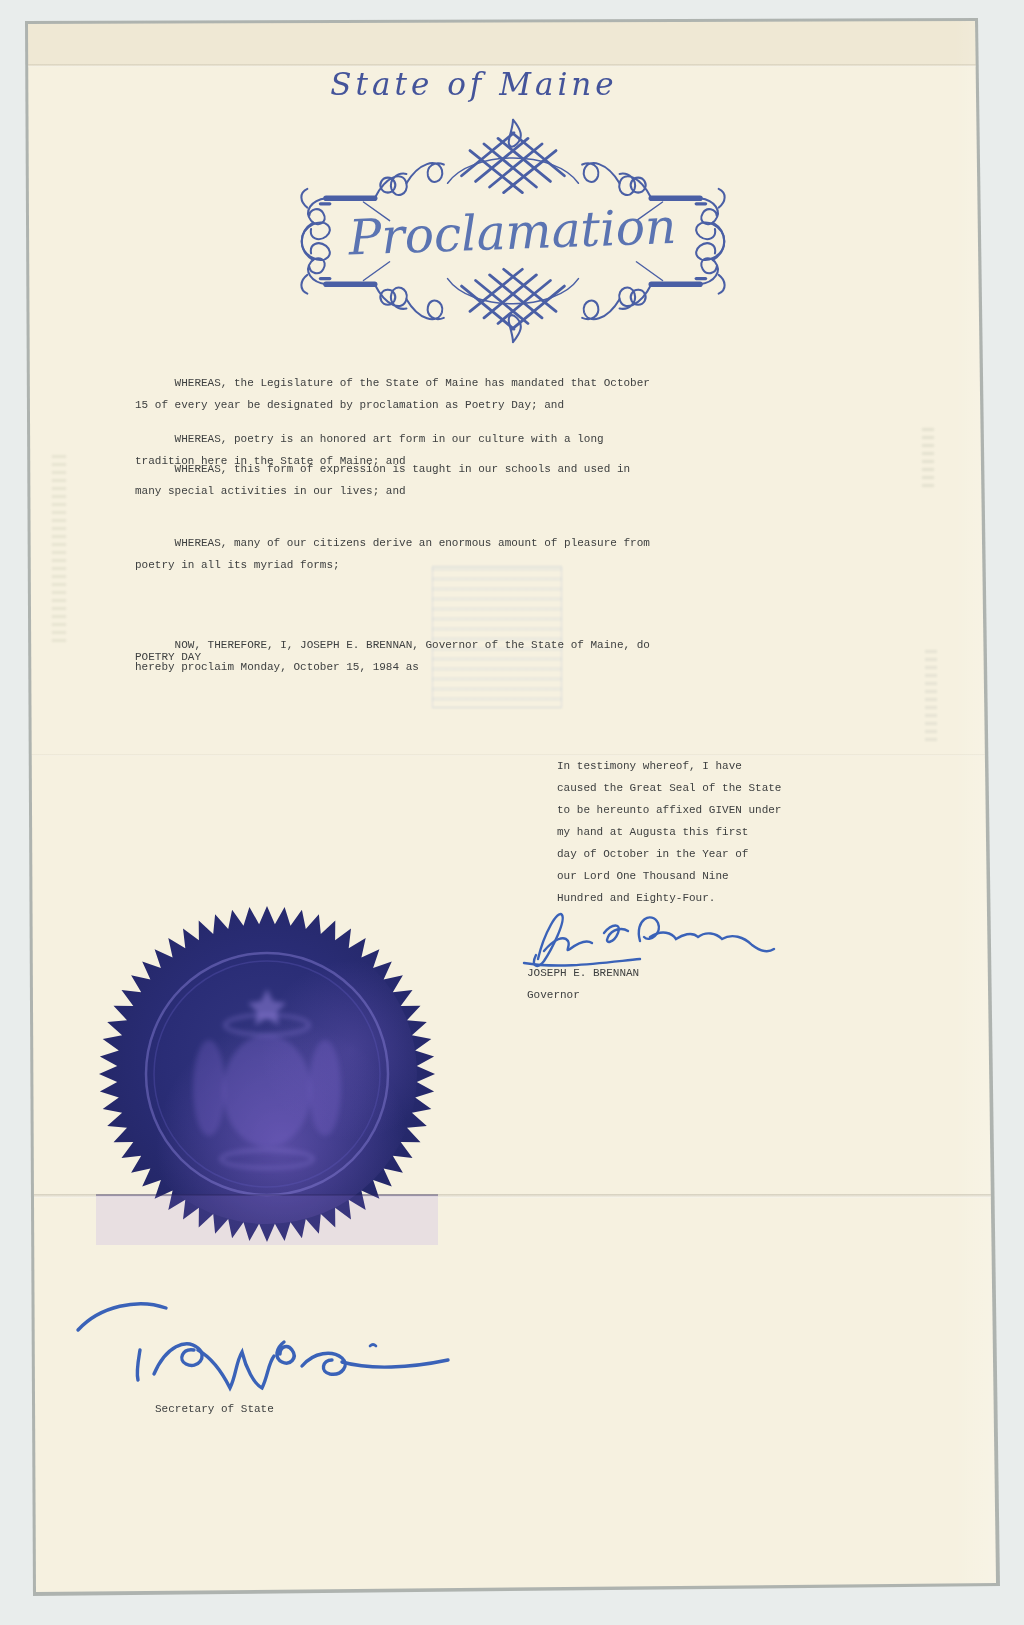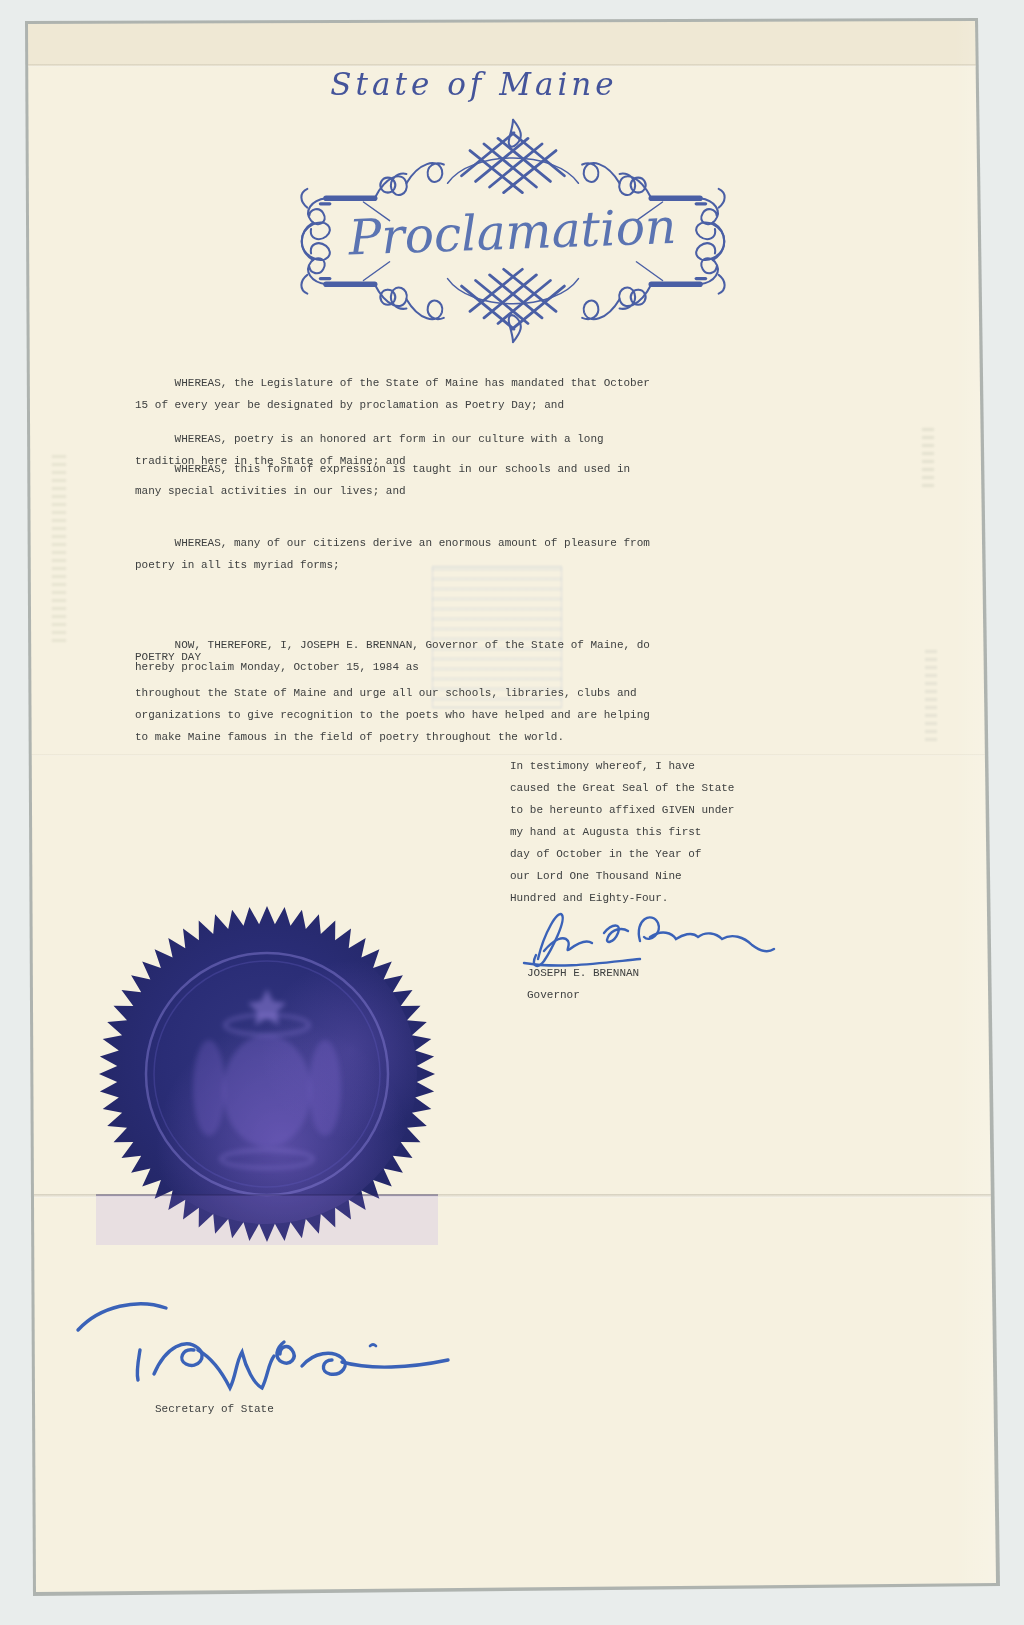--- a/index.html
+++ b/index.html
@@ -142,25 +142,22 @@
 15 of every year be designated by proclamation as Poetry Day; and</div>
     <div class="tw" style="left:135px;top:428px;">      WHEREAS, poetry is an honored art form in our culture with a long
 tradition here in the State of Maine; and</div>
     <div class="tw" style="left:135px;top:458px;">      WHEREAS, this form of expression is taught in our schools and used in
 many special activities in our lives; and</div>
     <div class="tw" style="left:135px;top:532px;">      WHEREAS, many of our citizens derive an enormous amount of pleasure from
 poetry in all its myriad forms;</div>
     <div class="tw" style="left:135px;top:592px;margin-top:42px;">      NOW, THEREFORE, I, JOSEPH E. BRENNAN, Governor of the State of Maine, do
 hereby proclaim Monday, October 15, 1984 as</div>
     <div class="tw tw-center" style="top:646px;">POETRY DAY</div>
-    <div class="tw" style="left:135px;top:682px;">throughout the State of Maine and urge all our schools, libraries, clubs and
-organizations to give recognition to the poets who have helped and are helping
-to make Maine famous in the field of poetry throughout the world.</div>
-
-    <div class="tw" style="left:510px;top:755px;">In testimony whereof, I have
+
+    <div class="tw" style="left:557px;top:755px;">In testimony whereof, I have
 caused the Great Seal of the State
 to be hereunto affixed GIVEN under
 my hand at Augusta this first
 day of October in the Year of
 our Lord One Thousand Nine
 Hundred and Eighty-Four.</div>
 
     <svg class="sig-svg" style="left:500px;top:893px;width:280px;height:78px;" viewBox="0 0 280 78">
       <g stroke="#3a62b8" fill="none" stroke-width="2.4" stroke-linecap="round">
         <path d="M38,66 C44,40 58,16 62,22 C66,28 52,56 44,68 C38,76 30,74 36,62"></path>

